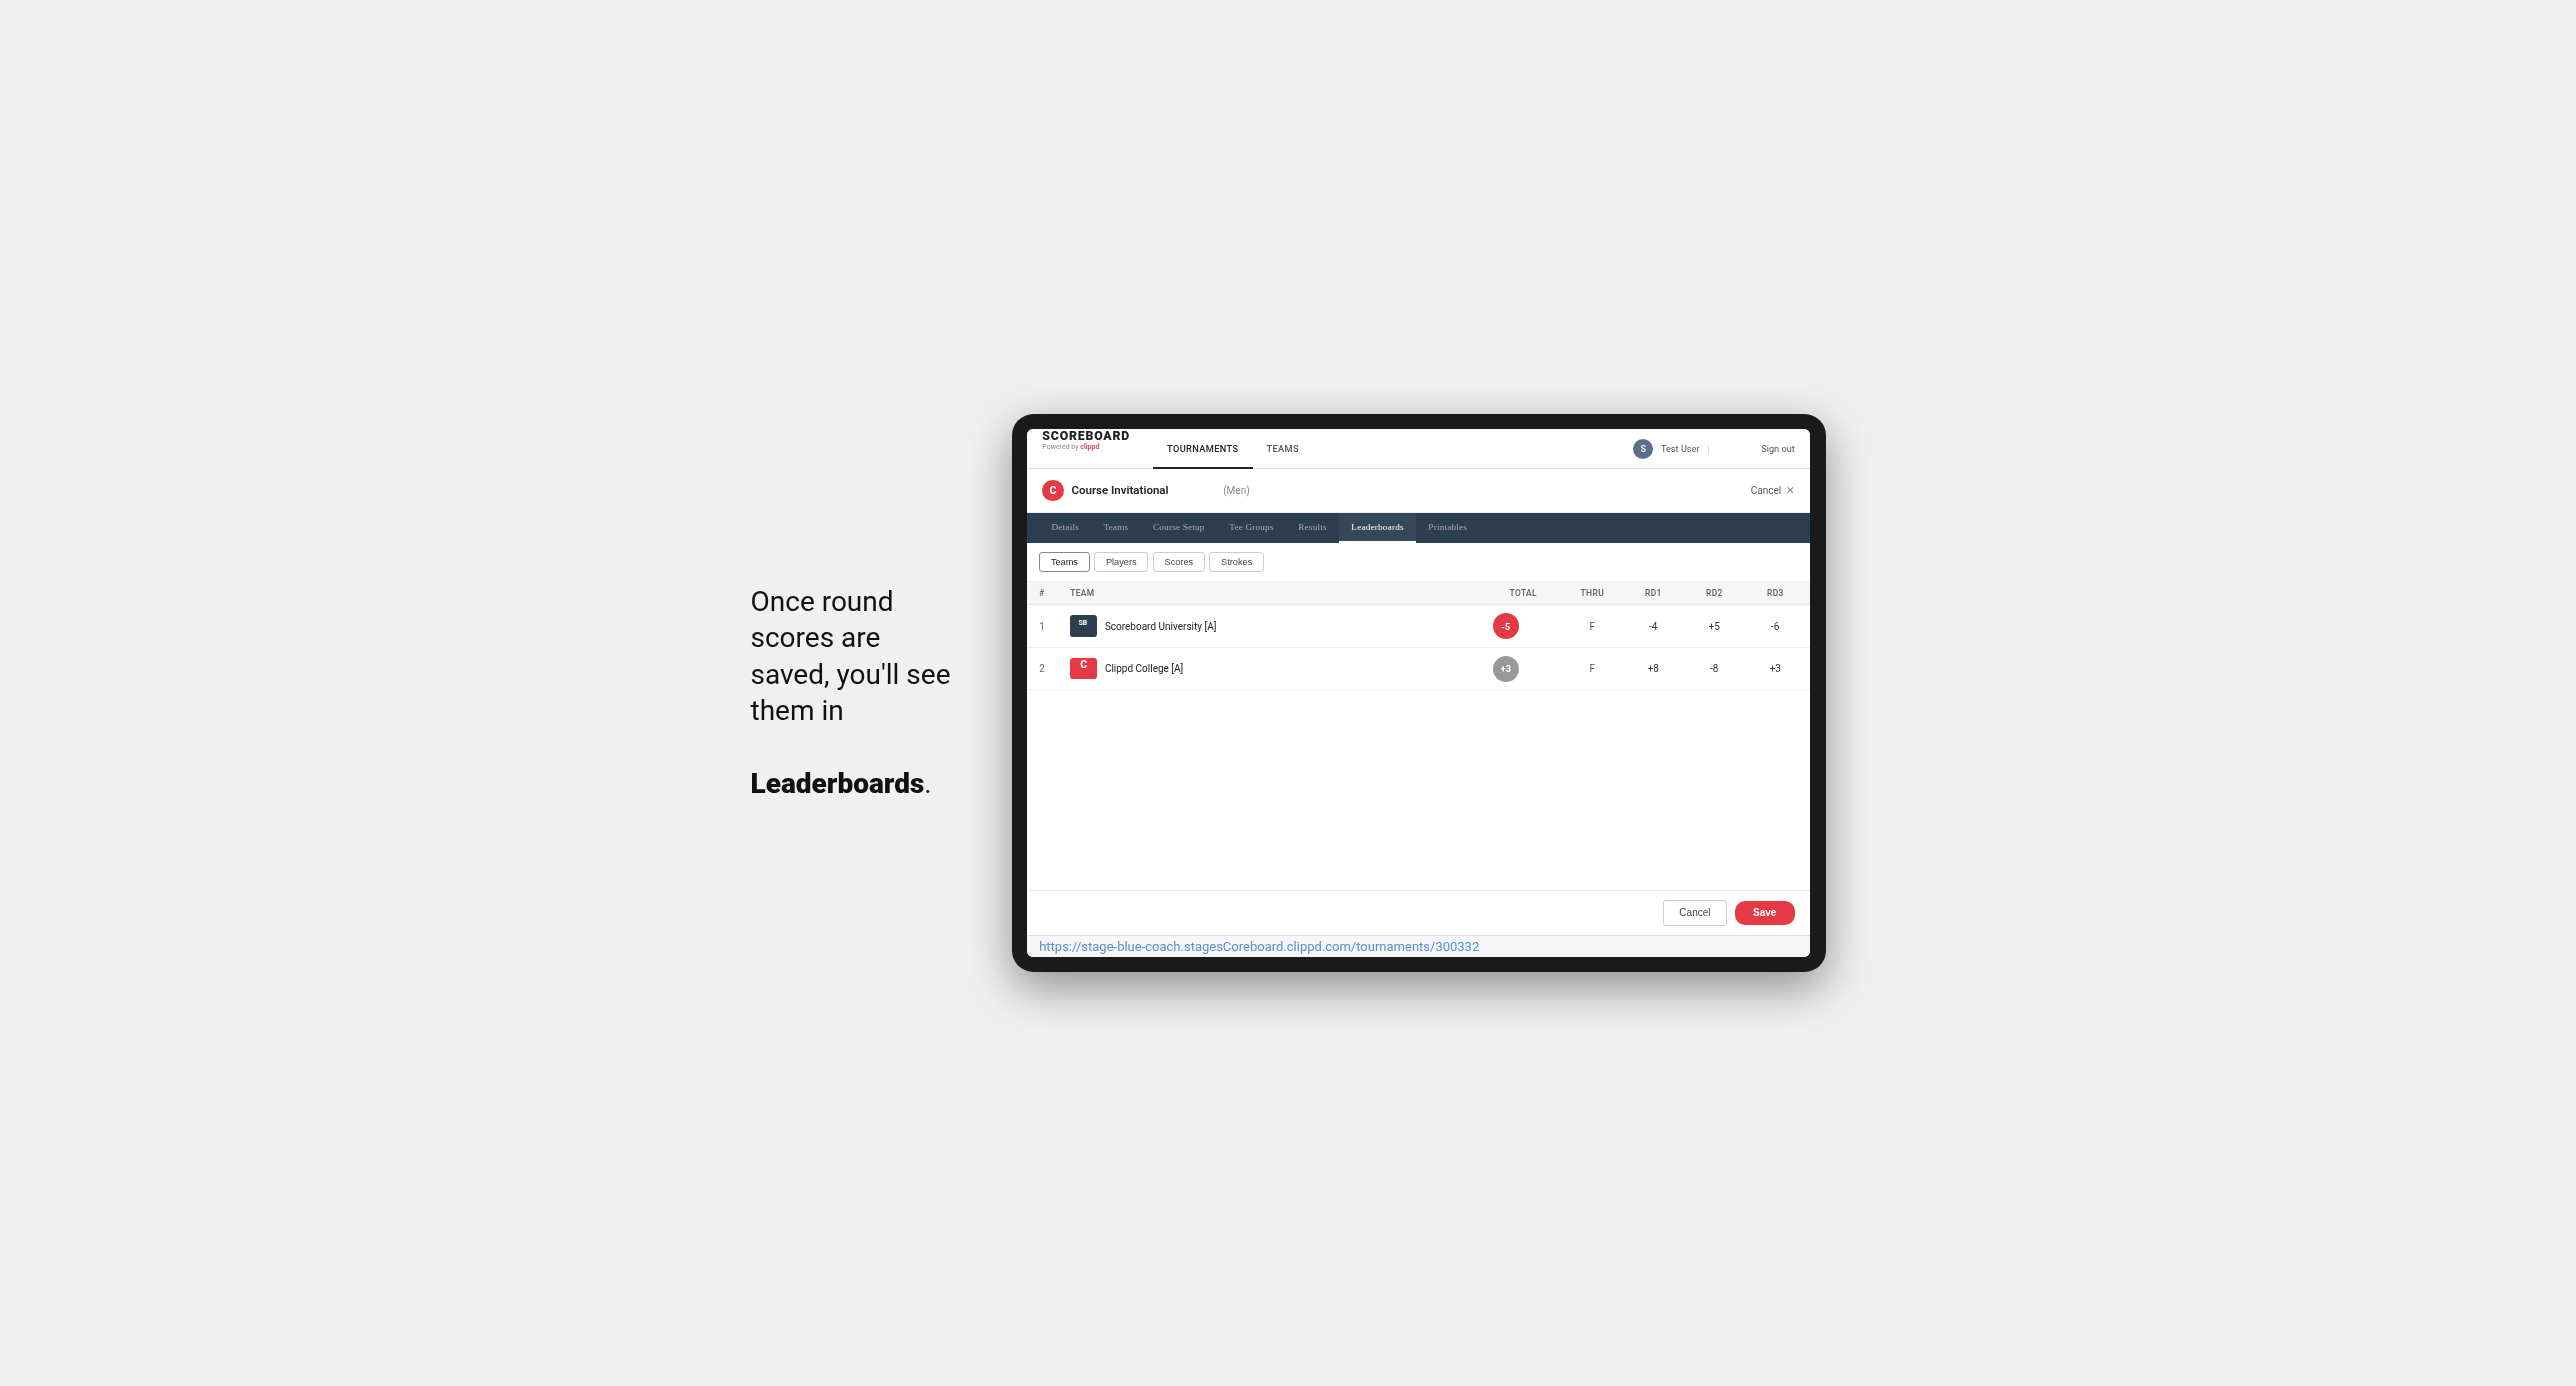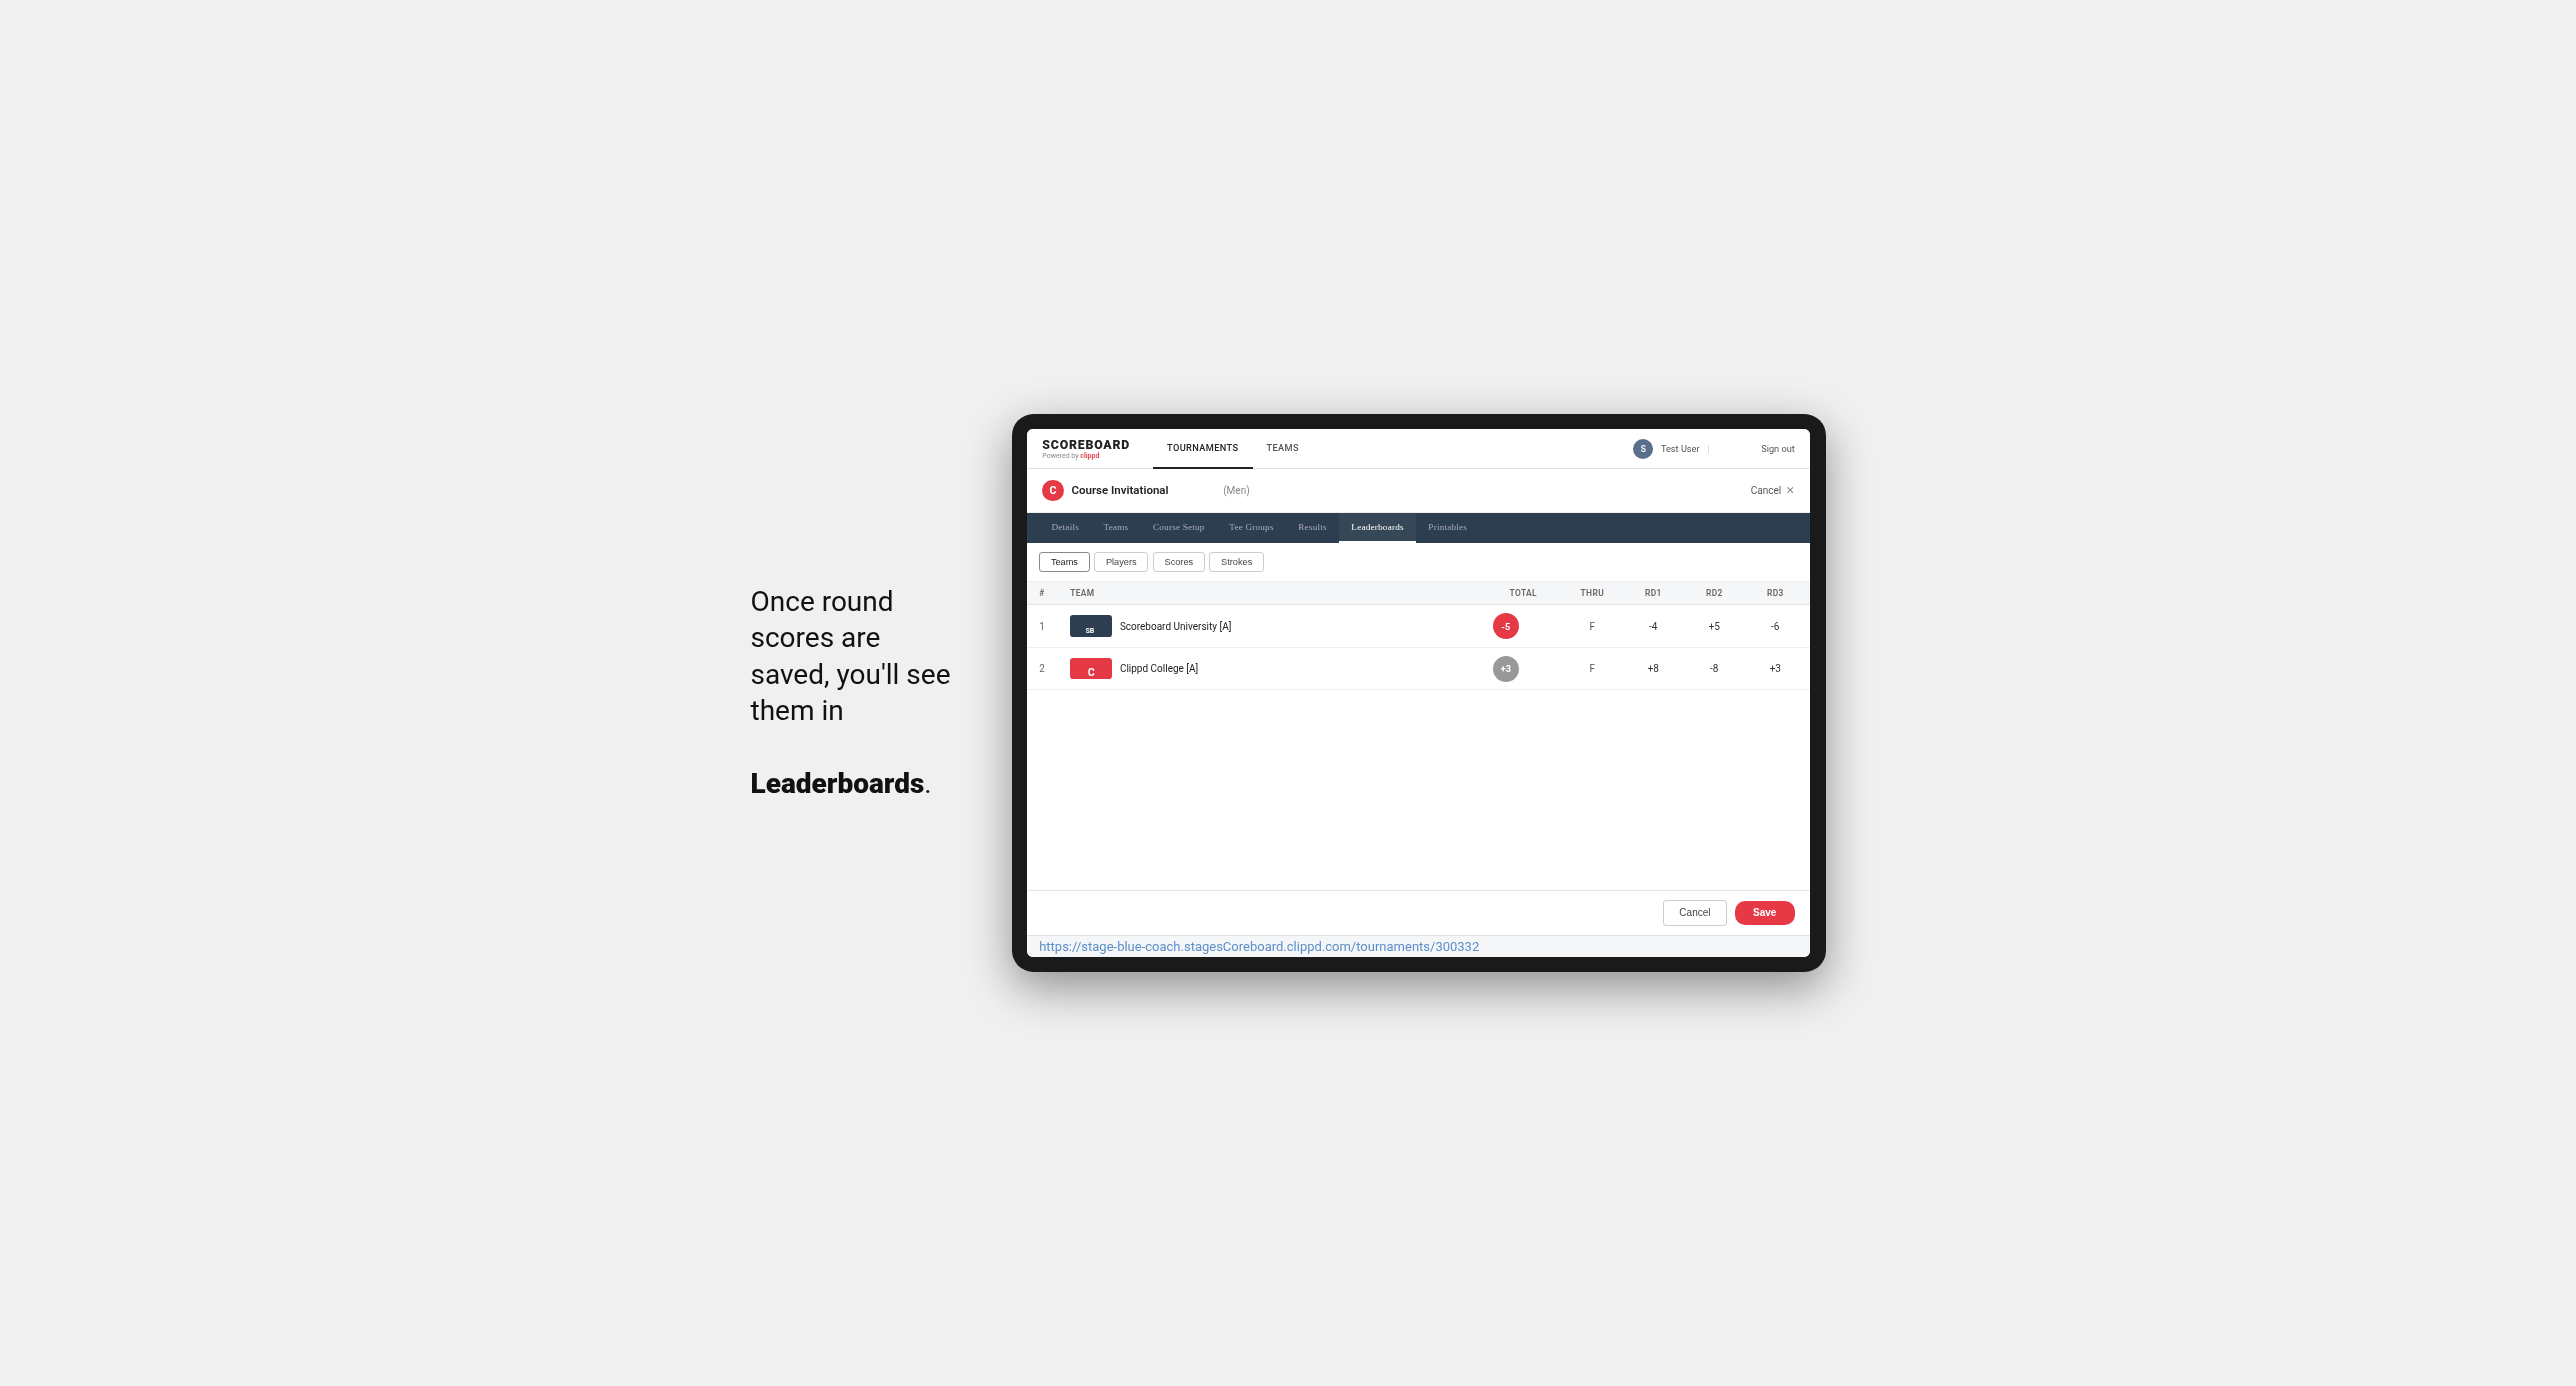--- a/index.html
+++ b/index.html
@@ -47,21 +47,20 @@
       overflow: hidden;
       display: flex;
       flex-direction: column;
     }
 
     
     .top-nav {
       background: #fff;
       border-bottom: 0.8px solid #e0e0e0;
       display: flex;
-      align-items: center;
       padding: 0 15.4px;
       height: 40px;
     }
 
     .logo-area {
       display: flex;
       flex-direction: column;
       margin-right: 23px;
     }
     .logo-title {
@@ -250,25 +249,25 @@
       font-size: 10px;
     }
 
     .rank-cell { color: #666; font-size: 10px; }
     .team-cell {
       display: flex;
       align-items: center;
       gap: 7.7px;
     }
     .team-logo {
-      width: 42px;
+      width: 27px;
       height: 21.5px;
       border-radius: 3.1px;
       display: flex;
-      align-items: flex-end;
+      align-items: flex-start;
       justify-content: center;
       font-size: 7.7px;
       font-weight: 700;
       color: #fff;
       overflow: hidden;
     }
     .team-logo.sb-logo { background: #2c3e50; }
     .team-logo.clippd-logo {
       background: #e63946;
       font-size: 10.7px;

